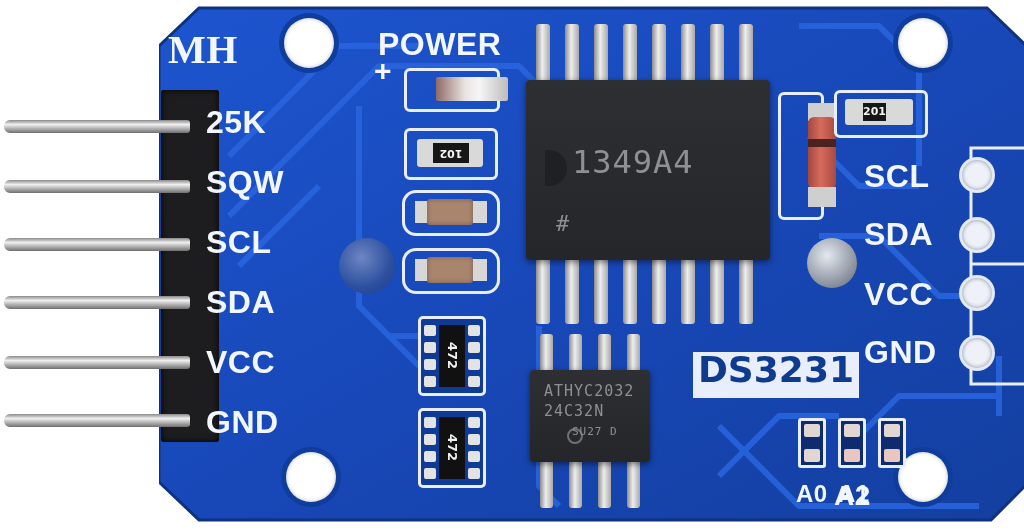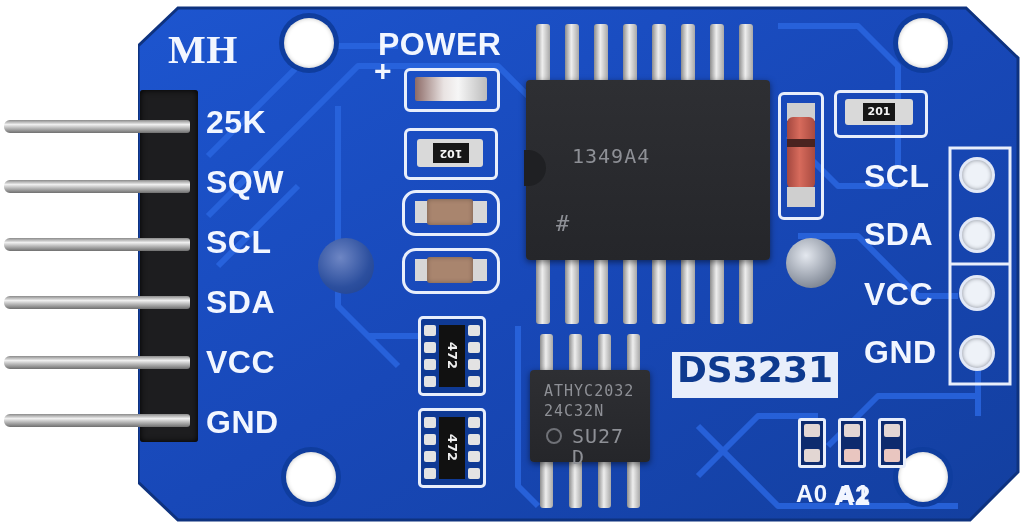--- a/index.html
+++ b/index.html
@@ -1,17 +1,17 @@
 <!DOCTYPE html>
 <html><head>
 <meta charset="utf-8">
 <style>
   html,body{margin:0;padding:0;background:#ffffff;}
   body{width:1024px;height:530px;position:relative;overflow:hidden;font-family:"Liberation Sans",sans-serif;}
-  .abs{position:absolute;}
+  .abs{position:absolute;margin-left:21px;}
   
   #board{left:138px;top:6px;width:882px;height:516px;}
   #board svg{position:absolute;left:0;top:0;}
   .silk{color:#f2f6ff;font-weight:bold;position:absolute;line-height:1;letter-spacing:0.5px;}
   .hole{position:absolute;border-radius:50%;background:#ffffff;box-shadow:0 0 0 5px #0f3d9e, inset 0 0 4px rgba(0,0,0,0.25);}
   
   .pin{position:absolute;height:13px;border-radius:6px 3px 3px 6px;
        background:linear-gradient(#8a8a8a,#f0f0f0 35%,#bdbdbd 60%,#6f6f6f);}
   #header-block{left:140px;top:90px;width:58px;height:352px;background:#1d1d1f;border-radius:3px;
        box-shadow:inset 0 0 6px #000;}
@@ -137,51 +137,51 @@
 <div class="leg" style="left:565px;top:254px;width:14px;height:70px;"></div>
 <div class="leg" style="left:594px;top:254px;width:14px;height:70px;"></div>
 <div class="leg" style="left:623px;top:254px;width:14px;height:70px;"></div>
 <div class="leg" style="left:652px;top:254px;width:14px;height:70px;"></div>
 <div class="leg" style="left:681px;top:254px;width:14px;height:70px;"></div>
 <div class="leg" style="left:710px;top:254px;width:14px;height:70px;"></div>
 <div class="leg" style="left:739px;top:254px;width:14px;height:70px;"></div>
 
 <div class="chip" style="left:526px;top:80px;width:244px;height:180px;">
   <div class="abs" style="left:-2px;top:70px;width:22px;height:36px;border-radius:0 18px 18px 0;background:#1f2023;"></div>
-  <div class="chip-text" style="left:46px;top:66px;font-size:20px;">1349A4</div>
+  <div class="chip-text" style="left:46px;top:66px;font-size:32px;">1349A4</div>
   <div class="chip-text" style="left:30px;top:132px;font-size:22px;">#</div>
 </div>
 
 <div class="leg" style="left:540px;top:334px;width:13px;height:40px;"></div>
 <div class="leg" style="left:569px;top:334px;width:13px;height:40px;"></div>
 <div class="leg" style="left:598px;top:334px;width:13px;height:40px;"></div>
 <div class="leg" style="left:627px;top:334px;width:13px;height:40px;"></div>
 <div class="leg" style="left:540px;top:458px;width:13px;height:50px;"></div>
 <div class="leg" style="left:569px;top:458px;width:13px;height:50px;"></div>
 <div class="leg" style="left:598px;top:458px;width:13px;height:50px;"></div>
 <div class="leg" style="left:627px;top:458px;width:13px;height:50px;"></div>
 <div class="chip" style="left:530px;top:370px;width:120px;height:92px;">
   <div class="chip-text" style="left:14px;top:14px;font-size:15px;">ATHYC2032</div>
   <div class="chip-text" style="left:14px;top:34px;font-size:15px;">24C32N</div>
   <div class="abs" style="left:16px;top:58px;width:12px;height:12px;border-radius:50%;border:2px solid #6f7177;"></div>
-  <div class="chip-text" style="left:42px;top:56px;font-size:20px;">SU27 D</div>
+  <div class="chip-text" style="left:42px;top:56px;font-size:11px;">SU27 D</div>
 </div>
 
 <div class="abs" style="left:676px;top:350px;width:158px;height:40px;line-height:40px;text-align:center;color:#0e3a8f;font-size:36px;font-weight:bold;font-family:'DejaVu Sans',sans-serif;">DS3231</div>
 
 <div class="smd" style="left:778px;top:92px;width:40px;height:122px;">
   <div class="abs" style="left:6px;top:8px;width:28px;height:18px;background:#cfcfcf;"></div>
   <div class="abs" style="left:6px;top:22px;width:28px;height:72px;border-radius:6px;background:linear-gradient(90deg,#a3473f,#d76b5c 45%,#a84a40);"></div>
   <div class="abs" style="left:6px;top:44px;width:28px;height:8px;background:#4a2320;"></div>
   <div class="abs" style="left:6px;top:92px;width:28px;height:20px;background:#cfcfcf;"></div>
 </div>
 
 <div class="smd" style="left:834px;top:90px;width:88px;height:42px;">
   <div class="res" style="left:8px;top:6px;width:68px;height:26px;">
-    <div class="res-body" style="left:18px;top:4px;width:32px;height:18px;line-height:18px;">201</div>
+    <div class="res-body" style="left:18px;top:4px;width:23px;height:18px;line-height:18px;">201</div>
   </div>
 </div>
 
 <div id="header-block" class="abs"></div>
 <div class="pin" style="left:4px;top:120px;width:186px;"></div>
 <div class="pin" style="left:4px;top:180px;width:186px;"></div>
 <div class="pin" style="left:4px;top:238px;width:186px;"></div>
 <div class="pin" style="left:4px;top:296px;width:186px;"></div>
 <div class="pin" style="left:4px;top:356px;width:186px;"></div>
 <div class="pin" style="left:4px;top:414px;width:186px;"></div>

